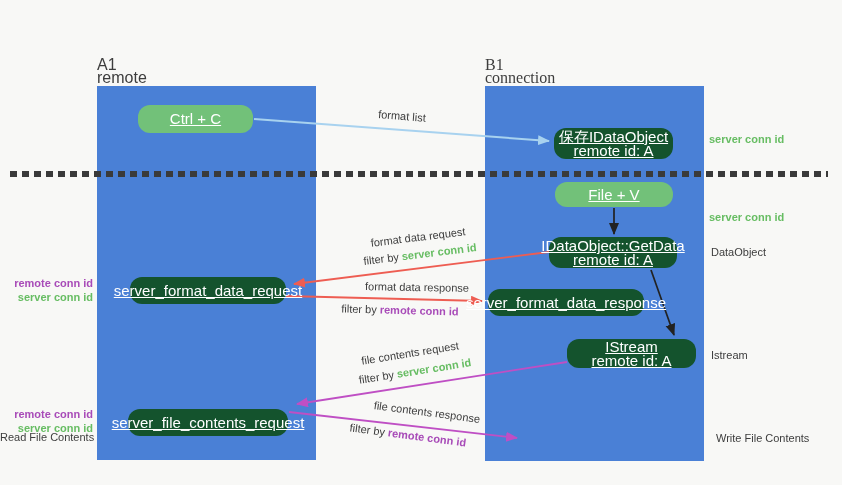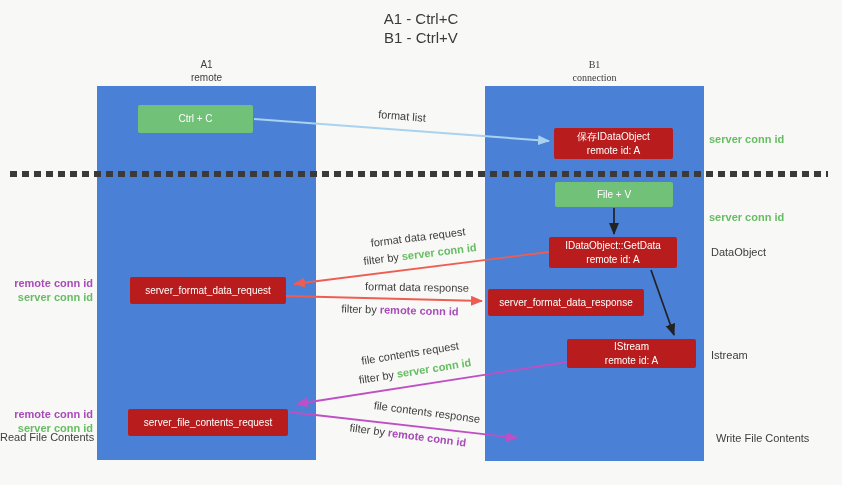--- a/index.html
+++ b/index.html
@@ -2,41 +2,41 @@
 <html><head>
 <meta charset="utf-8">
 <style>
   * { margin:0; padding:0; box-sizing:border-box; }
   html,body { width:842px; height:485px; }
   body { font-family:"Liberation Sans","DejaVu Sans",sans-serif; background:#f8f8f6; position:relative; overflow:hidden; }
   .stage { position:absolute; left:0; top:0; width:842px; height:485px; }
 
   .title { position:absolute; left:0; top:9px; width:842px; text-align:center; font-size:15px; line-height:19px; color:#3a3a3a; }
 
-  .col-header { position:absolute; text-align:center; font-size:10px; line-height:13px; color:#3d3d3d; }
+  .col-header { position:absolute; font-size:16px; line-height:13px; color:#3d3d3d; }
   .col-header.left { left:97px; top:58px; width:219px; }
   .col-header.right { left:485px; top:58px; width:219px;font-family:Liberation Serif, serif; }
 
   .lifeline { position:absolute; background:#4a80d6; }
   .lifeline.left { left:97px; top:86px; width:219px; height:374px; }
   .lifeline.right { left:485px; top:86px; width:219px; height:375px; }
 
   .dotted-line { position:absolute; left:10px; top:171px; width:818px; height:6px;
     background:repeating-linear-gradient(90deg,#3a3a3a 0 7px,transparent 7px 12px); }
 
   svg.arrows { position:absolute; left:0; top:0; width:842px; height:485px; }
   .ln-blue { stroke:#a8d2ef; stroke-width:2; fill:none; }
   .ln-red { stroke:#ee5d52; stroke-width:1.8; fill:none; }
   .ln-mag { stroke:#bf4fc4; stroke-width:1.8; fill:none; }
   .ln-blk { stroke:#222222; stroke-width:1.7; fill:none; }
 
   .box { position:absolute; display:flex; flex-direction:column; align-items:center; justify-content:center;
-    color:#ffffff; font-size:10px; line-height:13.5px; text-align:center; border-radius:2px; }
+    color:#ffffff; font-size:15px; line-height:13.5px; text-align:center; border-radius:12px;text-decoration:underline; }
   .box.green { background:#72c179; }
-  .box.orange { background:#b91c1c; }
+  .box.orange { background:#14532d; }
 
   .b-ctrl-c { left:138px; top:105px; width:115px; height:28px; }
   .b-save   { left:554px; top:128px; width:119px; height:31px; }
   .b-ctrl-v { left:555px; top:182px; width:118px; height:25px; }
   .b-getdata{ left:549px; top:237px; width:128px; height:31px;text-align:center; }
   .b-freq   { left:130px; top:277px; width:156px; height:27px; }
   .b-fresp  { left:488px; top:289px; width:156px; height:27px; }
   .b-istream{ left:567px; top:339px; width:129px; height:29px; }
   .b-fcreq  { left:128px; top:394px; width:160px; height:27px;margin-top:15px; }
   .b-fcresp { left:524px; top:427px; width:160px; height:27px; }
@@ -67,24 +67,20 @@
   .left-stack { position:absolute; left:0; width:93px; text-align:right; font-size:11px; line-height:13.5px; white-space:nowrap; }
   .ls-pair1 { top:277px; }
   .ls-read { top:391px; color:#3d3d3d;margin-top:40px; }
   .ls-pair2 { top:408px; }
 </style>
 </head>
 <body>
 
 <div class="stage">
 
-  <div class="title">
-    <div>A1 - Ctrl+C</div>
-    <div>B1 - Ctrl+V</div>
-  </div>
 
   <div class="col-header left">
     <div>A1</div>
     <div>remote</div>
   </div>
   <div class="col-header right">
     <div>B1</div>
     <div>connection</div>
   </div>
 

